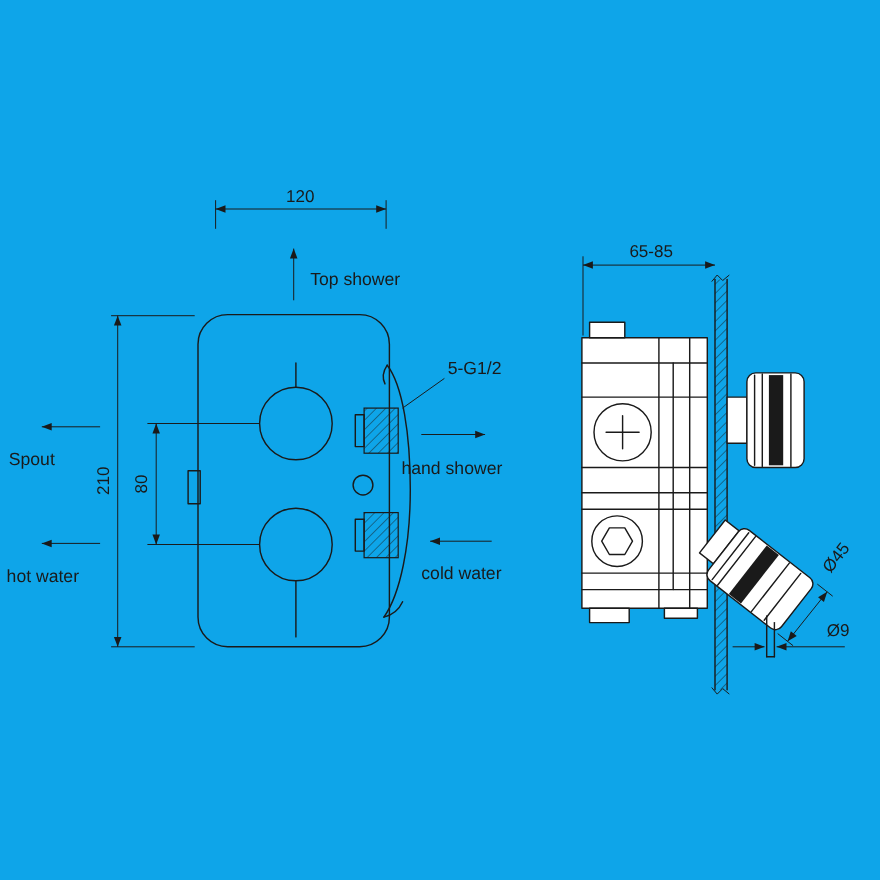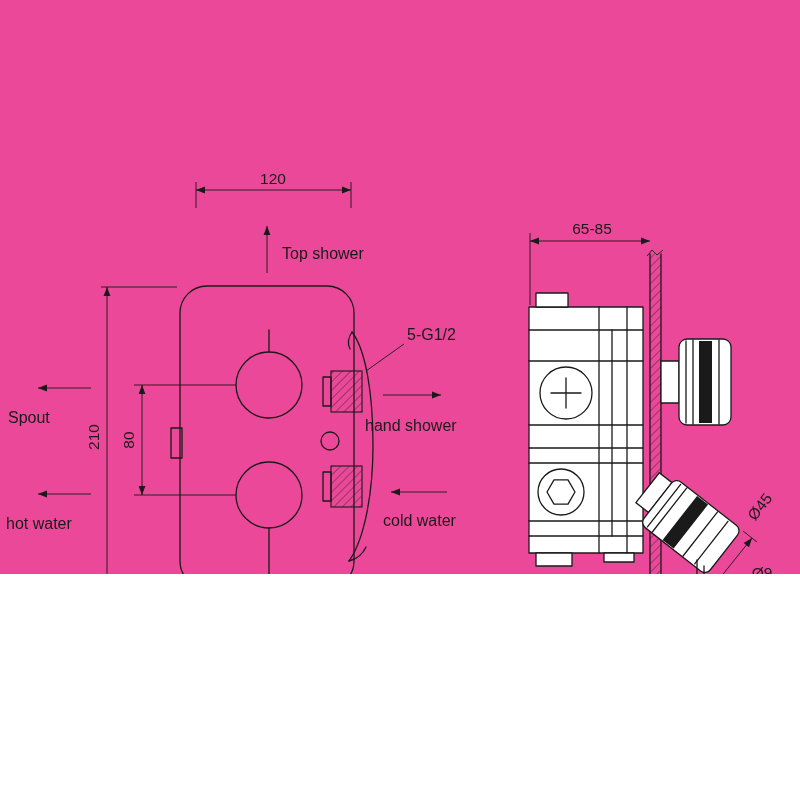--- a/index.html
+++ b/index.html
@@ -1,16 +1,16 @@
 <!DOCTYPE html>
 <html style="--line: #1a1a1a;"><head>
 <meta charset="utf-8">
 <style>
   html,body{margin:0;padding:0;background:#fff;}
-  .canvas{width:800px;height:574px;background:#ec4899;position:relative;overflow:hidden;
+  .canvas{width:800px;height:800px;background:#0ea5e9;position:relative;overflow:hidden;
           font-family:"Liberation Sans", sans-serif;}
   svg{display:block;}
   .obj{fill:none;stroke:var(--line,#1a1a1a);stroke-width:1.3;stroke-linecap:round;stroke-linejoin:round;}
   .objf{fill:#fff;stroke:var(--line,#1a1a1a);stroke-width:1.3;stroke-linejoin:round;}
   .thin{fill:none;stroke:var(--line,#1a1a1a);stroke-width:0.9;}
   .hatched{fill:url(#hatch);stroke:var(--line,#1a1a1a);stroke-width:1.1;}
   .solid{fill:var(--line,#1a1a1a);stroke:none;}
   text{fill:var(--line,#1a1a1a);font-size:16px;font-family:"Liberation Sans",sans-serif;}
   .dimtext{font-size:15.5px;}
 </style>

